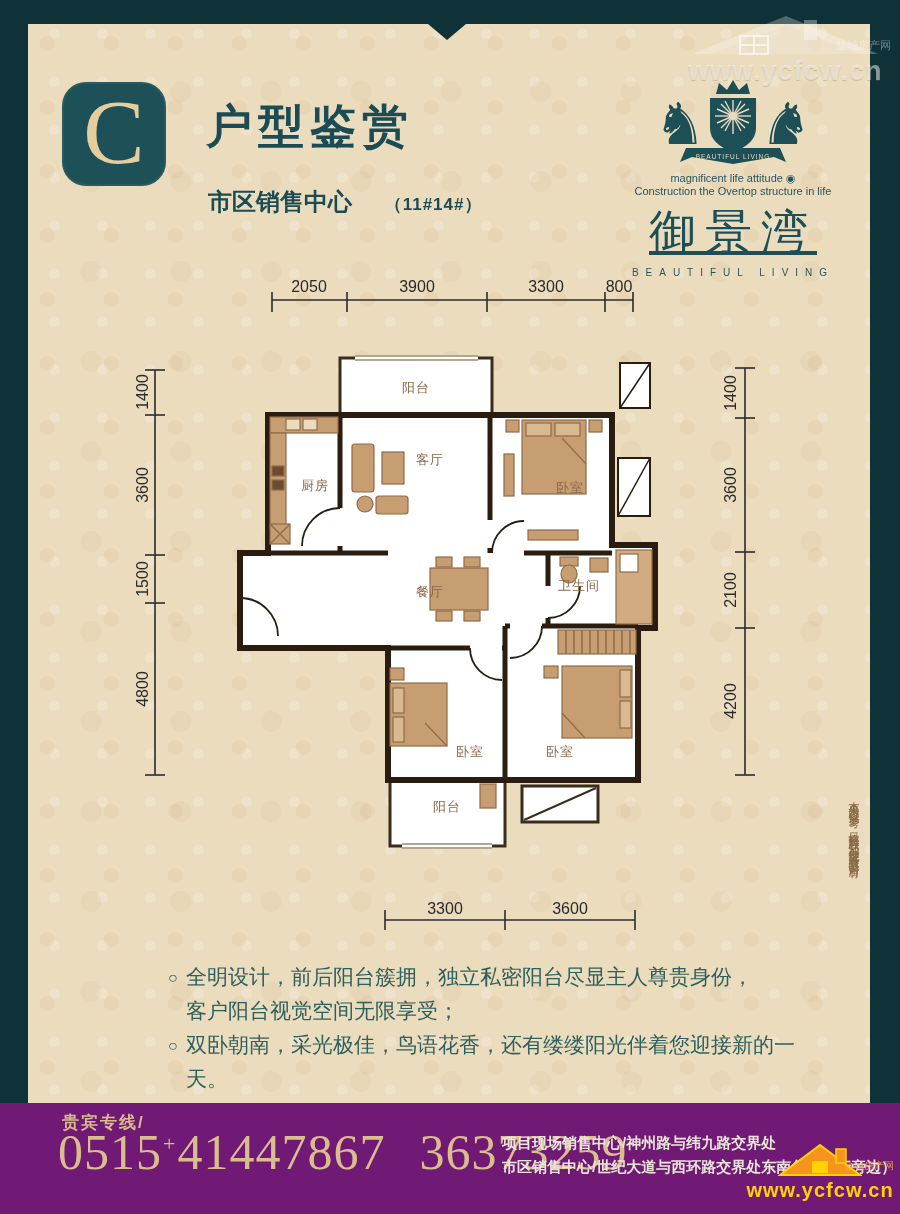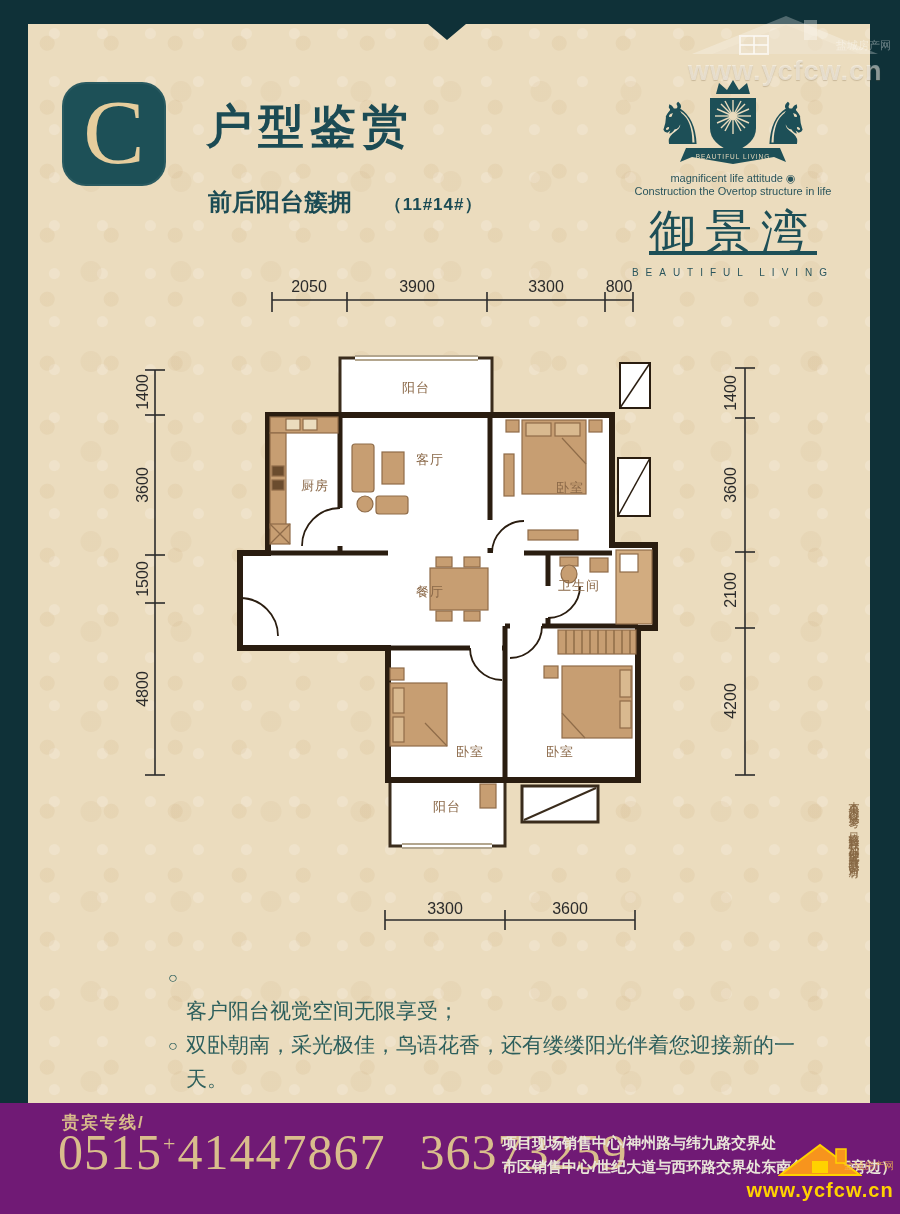--- a/index.html
+++ b/index.html
@@ -101,21 +101,21 @@
     </svg>
     <div class="url">www.ycfcw.cn</div>
     <div class="site">盐城房产网</div>
   </div>
 
   <div class="cbox">
     <div class="letter">C</div>
   </div>
   <div class="h-title">户型鉴赏</div>
   <div class="h-layout">
-    <span>前后阳台簇拥</span>
+    <span>市区销售中心</span>
     <span class="units">（11#14#）</span>
   </div>
 
   <div class="brand">
     <svg width="210" height="88" viewBox="0 0 210 88">
       <g fill="#1d4f57">
 
         <polygon points="88,16 122,16 119,5 111,12 105,2 99,12 91,5"></polygon>
 
         <path d="M82,20 h46 v30 q0,16 -23,24 q-23,-8 -23,-24 z"></path>
@@ -343,20 +343,21 @@
       <text x="449" y="322">卫生间</text>
       <text x="340" y="488">卧室</text>
       <text x="430" y="488">卧室</text>
       <text x="317" y="543">阳台</text>
     </g>
   </svg>
 
   <div class="features">
     <div class="feat-row">
       <span class="mk">○</span>
+      <span>全明设计，前后阳台簇拥，独立私密阳台尽显主人尊贵身份，</span>
     </div>
     <div class="feat-cont">客户阳台视觉空间无限享受；</div>
     <div class="feat-row">
       <span class="mk">○</span>
       <span>双卧朝南，采光极佳，鸟语花香，还有缕缕阳光伴着您迎接新的一天。</span>
     </div>
   </div>
 
   <div class="disclaimer">本单页内容仅供参考，最终解释权归江苏创世纪置业有限公司所有。</div>
 

